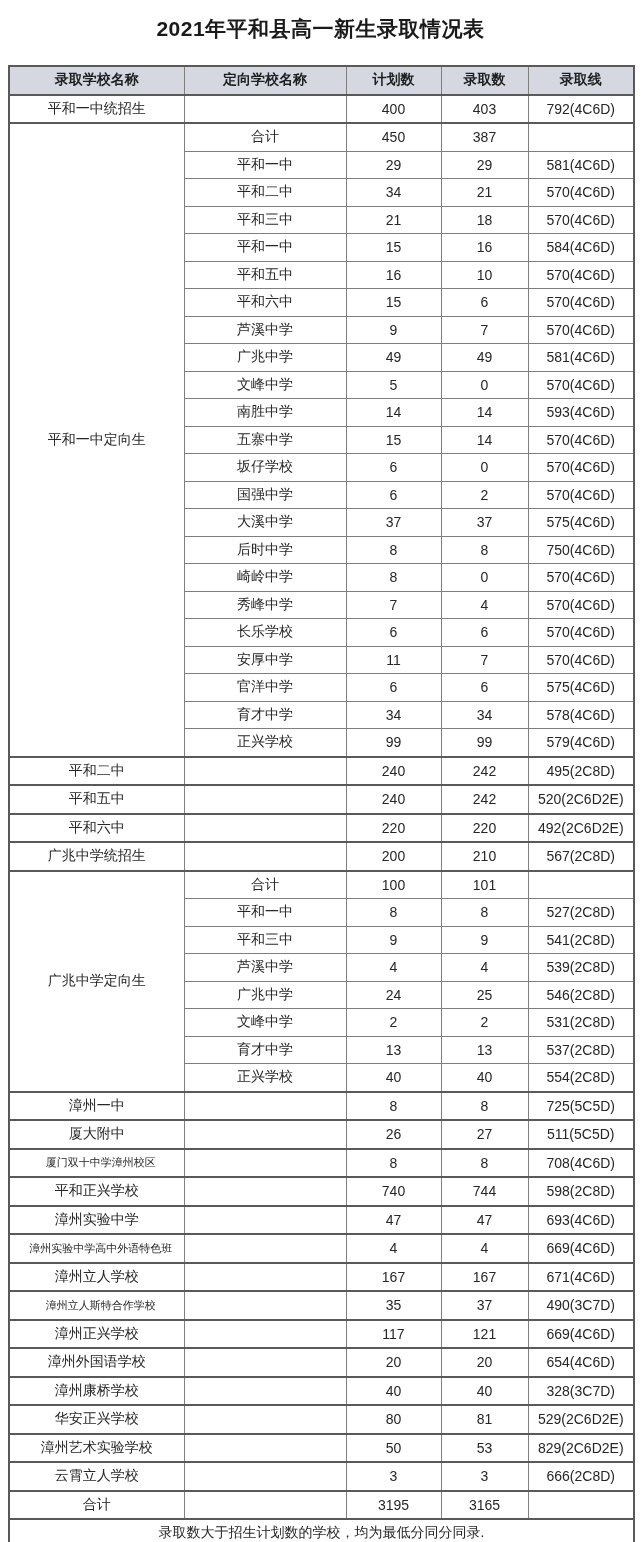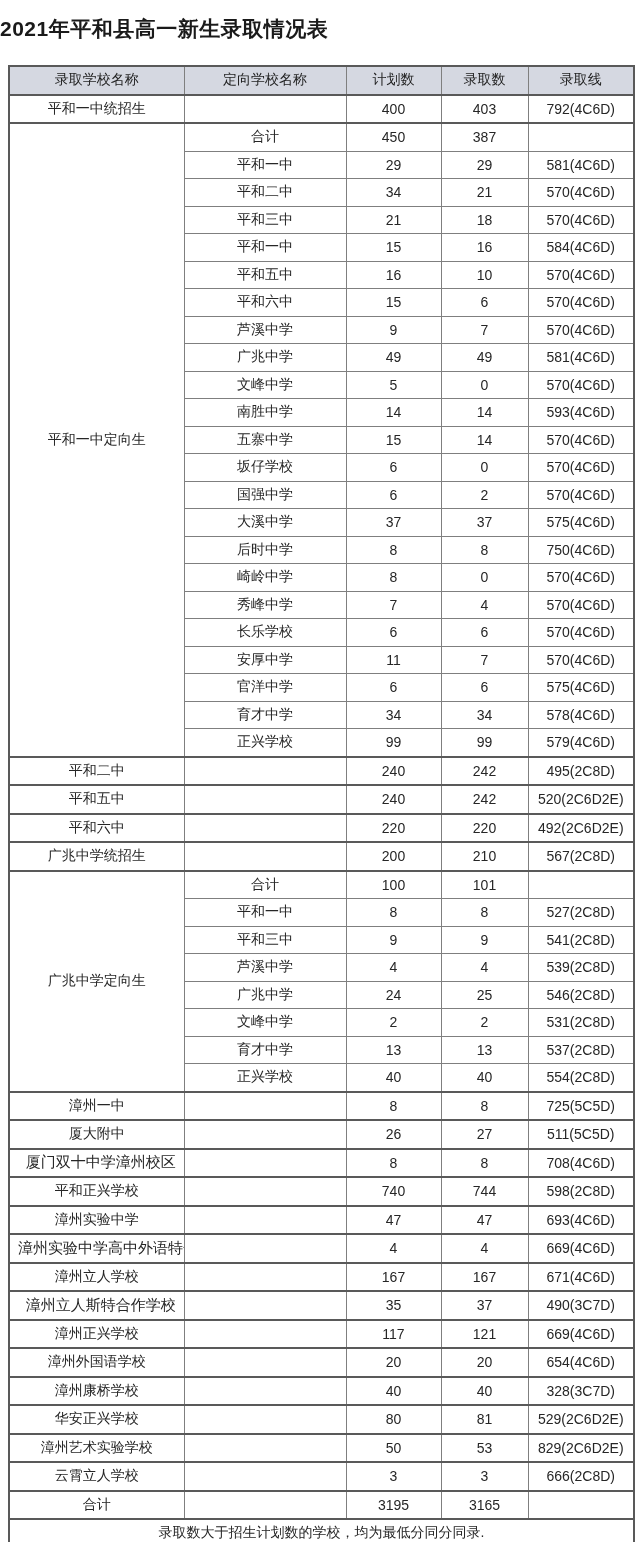--- a/index.html
+++ b/index.html
@@ -5,20 +5,21 @@
   html, body { margin: 0; padding: 0; }
   body {
     width: 641px; height: 1542px;
     background: #ffffff;
     font-family: "Liberation Sans", "DejaVu Sans", sans-serif;
     overflow: hidden;
   }
   .page { width: 641px; height: 1542px; }
   .page-title {
     margin: 0; padding-top: 13px;
+    text-align: center;
     font-size: 21px; line-height: 31px;
     font-weight: bold; color: #1a1a1a;
     letter-spacing: 0.5px;
   }
   table.admission-table {
     border-collapse: collapse;
     table-layout: fixed;
     width: 625px;
     margin: 21px 0 0 8px;
     border: 2px solid #595959;
@@ -29,27 +30,27 @@
     vertical-align: middle;
     font-size: 14px;
     color: #262626;
     height: 26.5px;
     padding: 0;
     overflow: hidden;
     white-space: nowrap;
   }
   .admission-table thead th {
     background: #d5d8e1;
-    font-weight: normal;
+    font-weight: bold;
     color: #1f1f1f;
     border-bottom: 2px solid #595959;
   }
   .admission-table tr.group-start td { border-top: 2px solid #595959; }
   .admission-table tfoot td { border-top: 2px solid #595959; font-size: 14px; }
-  .admission-table td.tight { font-size: 15px; padding-left: 8px; }
+  .admission-table td.tight { font-size: 11px; padding-left: 8px; }
 </style>
 </head>
 <body>
 
 <div class="page">
   <h1 class="page-title">2021年平和县高一新生录取情况表</h1>
 
   <table class="admission-table">
     <colgroup>
       <col style="width:175px">

